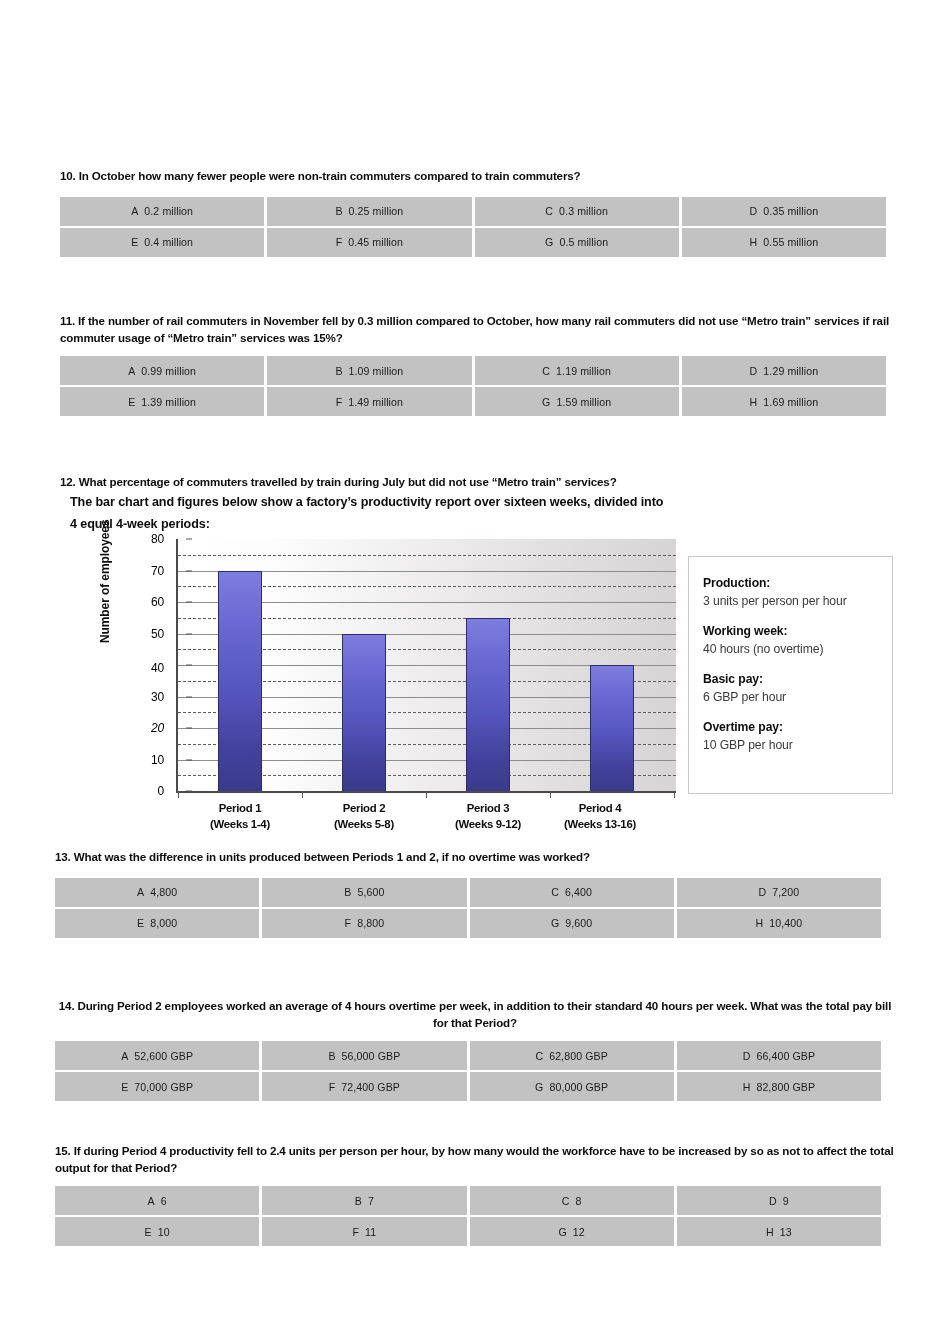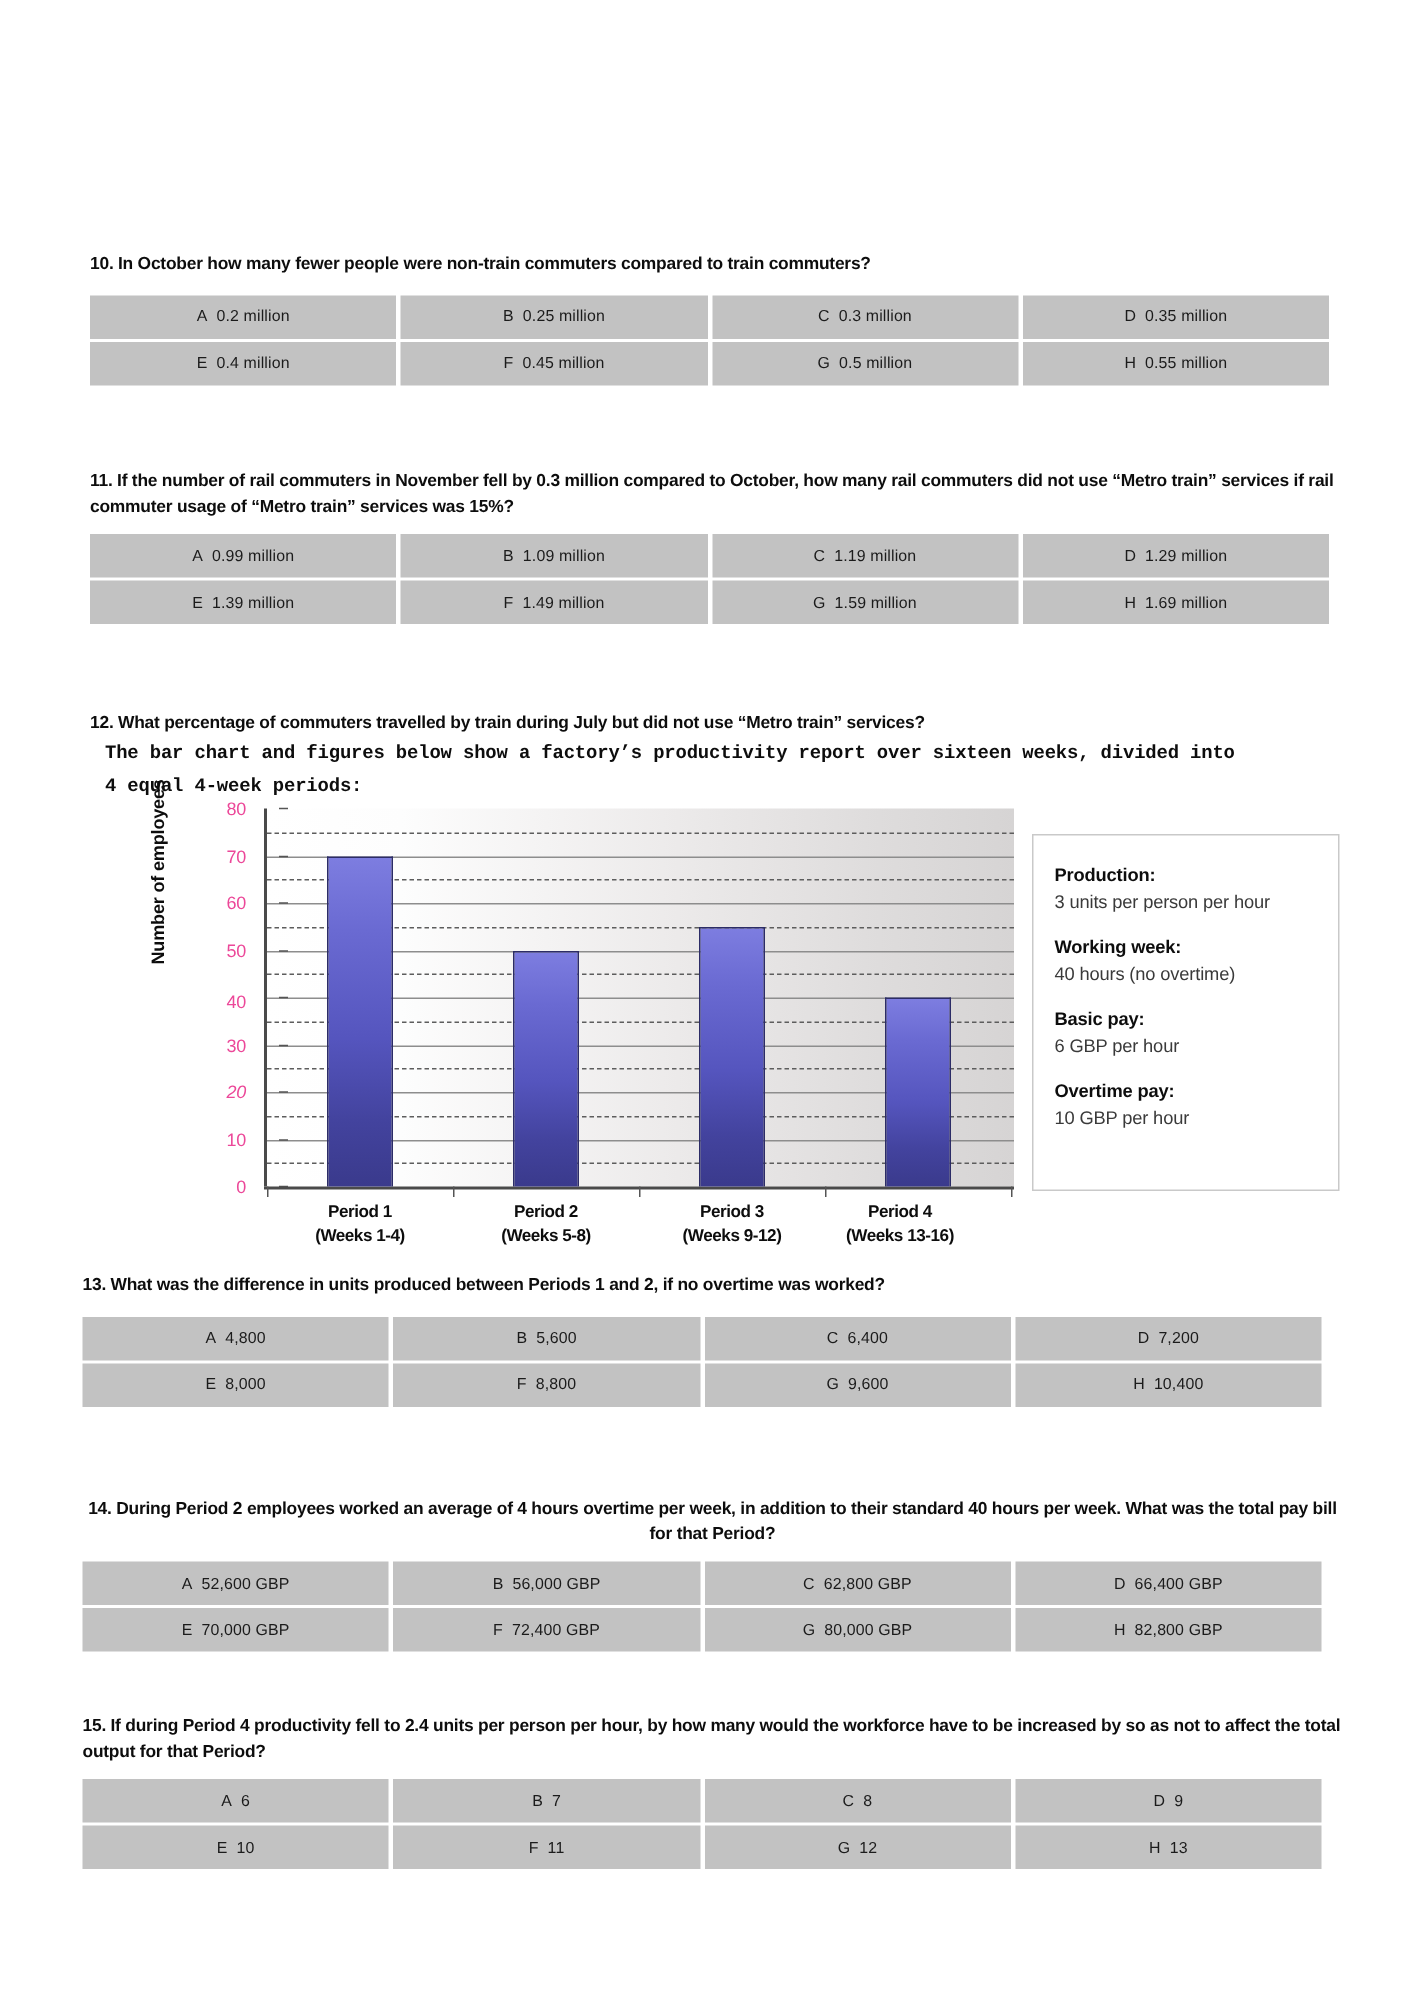--- a/index.html
+++ b/index.html
@@ -46,21 +46,20 @@
   .opt .ltr{margin-right:6px;}
 
   
   .introp{
     position:absolute;
     font-size:12.6px;
     font-weight:bold;
     line-height:22px;
     color:#0d0d0d;
     letter-spacing:-0.1px;
-    font-family:Liberation Mono, monospace;
   }
 
   
   #chart-figure{position:absolute;left:110px;top:525px;width:580px;height:310px;}
   .chart-title{
     position:absolute;left:72px;top:16px;width:500px;
     text-align:center;
     font-size:11.8px;font-weight:bold;color:#0d0d0d;
     letter-spacing:-0.2px;
   }
@@ -69,21 +68,21 @@
     left:-12px;top:118px;
     transform:rotate(-90deg);
     transform-origin:left top;
     font-size:12px;font-weight:bold;color:#0d0d0d;
     white-space:nowrap;
     letter-spacing:-0.1px;
   }
   .yticks{position:absolute;left:16px;top:14px;width:44px;height:252px;}
   .ytick{
     position:absolute;right:6px;
-    font-size:12px;color:#ec4899;
+    font-size:12px;color:#000000;
     transform:translateY(-50%);
     letter-spacing:-0.2px;
     margin-left:25px;
   }
   .ytickmark{
     position:absolute;left:60px;width:6px;height:1px;background:#555;
     transform:translateY(-50%);
   }
   .axis-y{position:absolute;left:66px;top:14px;width:1.6px;height:252px;background:#4a4a4a;}
   .axis-x{position:absolute;left:66px;top:266px;width:500px;height:1.6px;background:#4a4a4a;}

